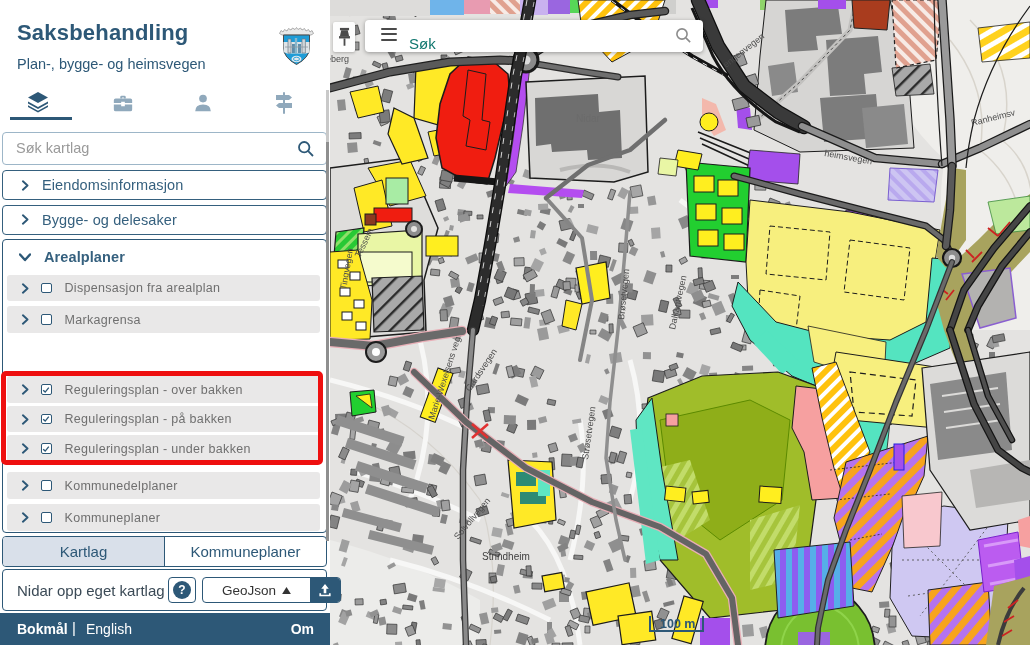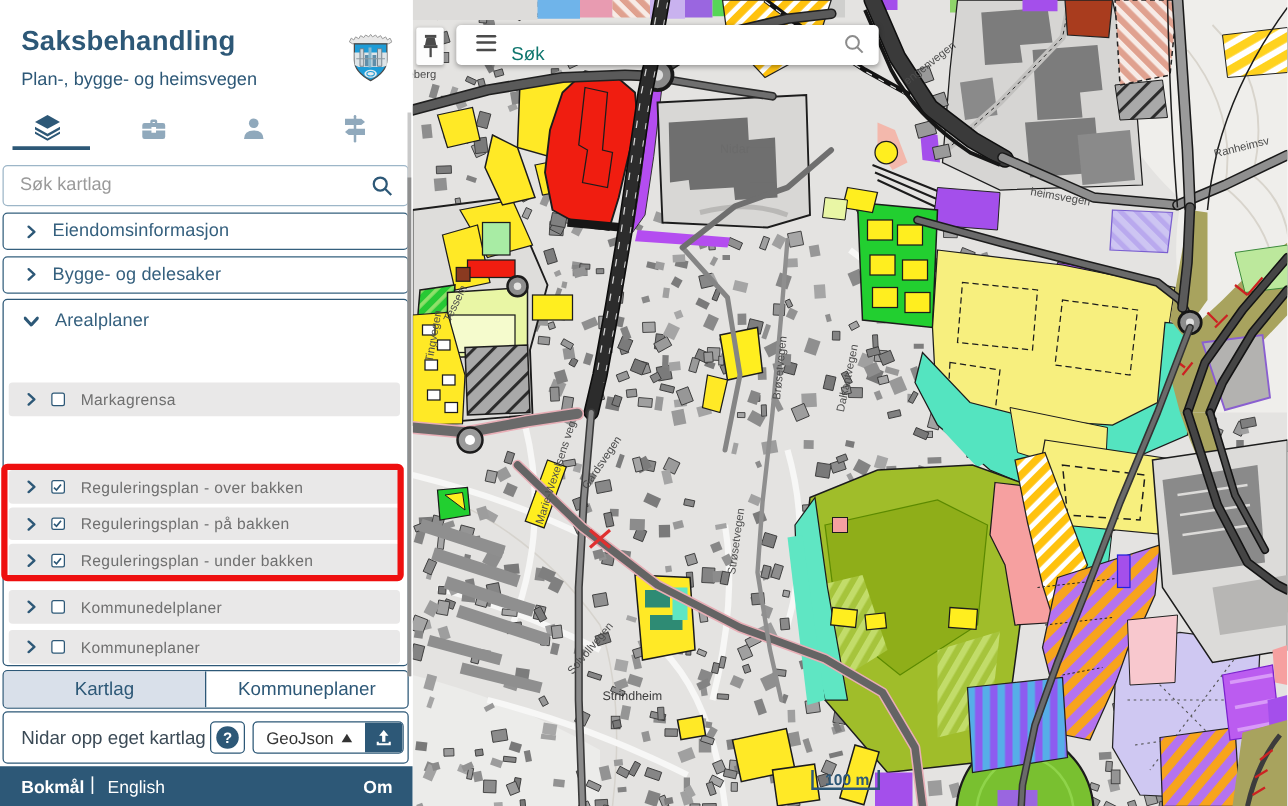--- a/index.html
+++ b/index.html
@@ -10,33 +10,33 @@
 .logo { position:absolute; left:279px; top:26px; }
 .ico { position:absolute; top:90px; }
 .iline { position:absolute; left:10px; top:117px; width:62px; height:2.5px; background:#2d5877; }
 .search { position:absolute; left:2px; top:132px; width:325px; height:33px; border:1.5px solid #9db6c8; border-radius:4px; background:#fff; }
 .search .ph { position:absolute; left:13px; top:7px; font-size:14.5px; color:#9a9a9a; }
 .search svg { position:absolute; right:11px; top:7px; }
 .hbox { position:absolute; left:2px; width:325px; height:30px; border:1.3px solid #35607e; border-radius:4px; background:#fff; display:flex; align-items:center; padding-left:17px; gap:12px; }
 .hbox span { font-size:14.5px; color:#35607e; font-weight:500; letter-spacing:0.1px; }
 .areal { position:absolute; left:2px; top:239px; width:325px; height:294px; border:1.5px solid #2d5877; border-radius:4px; background:#fff; }
 .arhead { position:absolute; left:16px; top:9px; display:flex; align-items:center; gap:13px; }
-.arhead span { font-size:14.5px; color:#35607e; font-weight:400; letter-spacing:0.1px; }
+.arhead span { font-size:14.5px; color:#35607e; font-weight:700; letter-spacing:0.1px; }
 .grow { position:absolute; left:7px; width:313px; height:26.5px; background:#e9e8e8; border-radius:3px; display:flex; align-items:center; padding-left:13px; gap:11px; }
 .glab { font-size:12.5px; color:#6f6f6f; padding-left:2px; letter-spacing:0.3px; }
 .cb { width:10.5px; height:10.5px; border:1.5px solid #2d5877; border-radius:2px; background:#fff; display:inline-flex; align-items:center; justify-content:center; flex:0 0 auto; }
 .redrect { position:absolute; left:1px; top:371px; width:322px; height:94px; border:5.5px solid #ee0f0f; border-radius:5px; z-index:9; }
 .tabs { position:absolute; left:2px; top:536px; width:325px; height:30.5px; border:1.5px solid #2d5877; border-radius:4px; background:#fff; display:flex; overflow:hidden; }
 .tab { flex:1; display:flex; align-items:center; justify-content:center; font-size:15px; color:#2d5877; }
 .tab.act { background:#d9e0ea; border-right:1.5px solid #2d5877; }
 .upl { position:absolute; left:2px; top:569px; width:325px; height:42px; border:1.5px solid #2d5877; border-radius:4px; background:#fff; }
 .upl .lbl { position:absolute; left:14px; top:12px; font-size:15px; color:#3b4a56; }
 .qbox { position:absolute; left:165px; top:7px; width:28px; height:26px; border:1.5px solid #2d5877; border-radius:4px; display:flex; align-items:center; justify-content:center; }
 .qc { width:18px; height:18px; border-radius:50%; background:#2d5877; color:#fff; font-size:12px; font-weight:bold; display:flex; align-items:center; justify-content:center; }
-.gjbox { position:absolute; left:199px; top:7px; width:121px; height:26px; border:1.5px solid #2d5877; border-radius:4px; display:flex; overflow:hidden; }
+.gjbox { position:absolute; left:199px; top:7px; width:139px; height:26px; border:1.5px solid #2d5877; border-radius:4px; display:flex; overflow:hidden; }
 .gjtxt { flex:1; display:flex; align-items:center; justify-content:center; font-size:13.5px; color:#333; gap:6px; }
 .gjup { width:30px; background:#2d5877; display:flex; align-items:center; justify-content:center; }
 .footer { position:absolute; left:0; top:613px; width:330px; height:32px; background:#2d5877; color:#fff; }
 .footer .bk { position:absolute; left:17px; top:8px; font-size:14px; font-weight:bold; }
 .footer .pipe { position:absolute; left:72px; top:6px; font-size:15px; }
 .footer .en { position:absolute; left:86px; top:8px; font-size:14px; }
 .footer .om { position:absolute; right:16px; top:8px; font-size:14px; font-weight:bold; }
 .sbar { position:absolute; left:326px; top:90px; width:3px; height:451px; background:#c9c9c9; }
 .sbar2 { position:absolute; left:326px; top:142px; width:3px; height:399px; background:#8f8f8f; }
 .map { position:absolute; left:330px; top:0; width:700px; height:645px; overflow:hidden; }
@@ -1089,20 +1089,27 @@
         <span>Bygge- og delesaker</span>
       </div>
 <div class="areal">
   <div class="arhead">
           <svg width="12" height="12" viewBox="0 0 12 12" style="flex:0 0 auto">
             <path d="M1 3.5 L6 9 L11 3.5" fill="none" stroke="#2d5877" stroke-width="2.4" stroke-linecap="round" stroke-linejoin="round"></path>
           </svg>
           <span>Arealplaner</span>
         </div>
 </div>
+<div class="grow" style="top:274.8px">
+        <svg width="10" height="11" viewBox="0 0 12 12" style="flex:0 0 auto">
+          <path d="M3.5 1 L9 6 L3.5 11" fill="none" stroke="#2d5877" stroke-width="2.3" stroke-linecap="round" stroke-linejoin="round"></path>
+        </svg>
+        <span class="cb"></span>
+        <span class="glab">Dispensasjon fra arealplan</span>
+      </div>
 <div class="grow" style="top:306.3px">
         <svg width="10" height="11" viewBox="0 0 12 12" style="flex:0 0 auto">
           <path d="M3.5 1 L9 6 L3.5 11" fill="none" stroke="#2d5877" stroke-width="2.3" stroke-linecap="round" stroke-linejoin="round"></path>
         </svg>
         <span class="cb"></span>
         <span class="glab">Markagrensa</span>
       </div>
 <div class="grow" style="top:376.3px">
         <svg width="10" height="11" viewBox="0 0 12 12" style="flex:0 0 auto">
           <path d="M3.5 1 L9 6 L3.5 11" fill="none" stroke="#2d5877" stroke-width="2.3" stroke-linecap="round" stroke-linejoin="round"></path>

